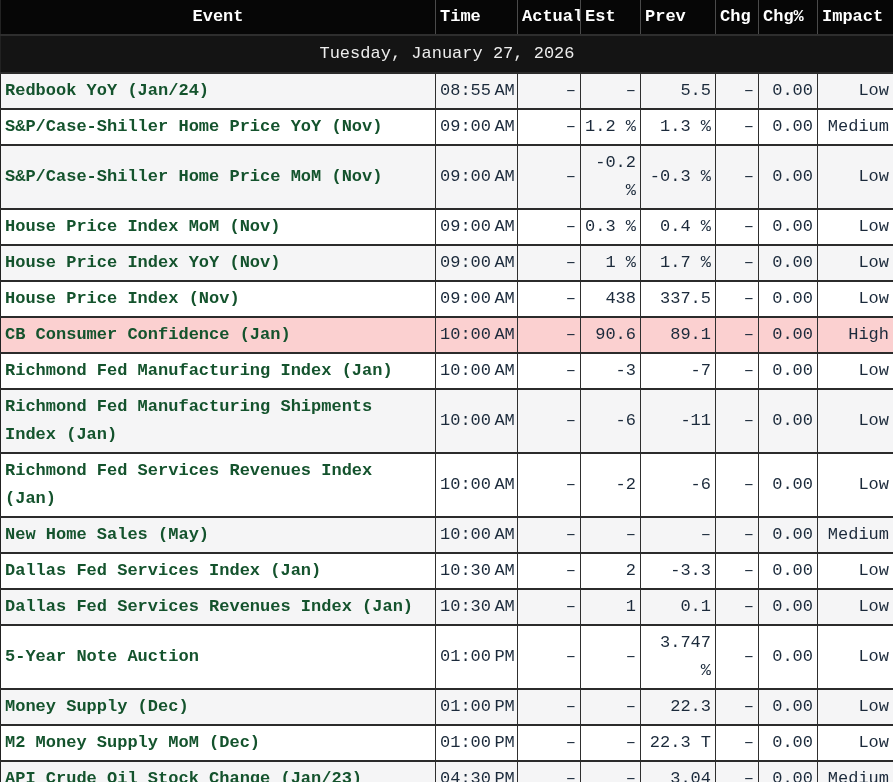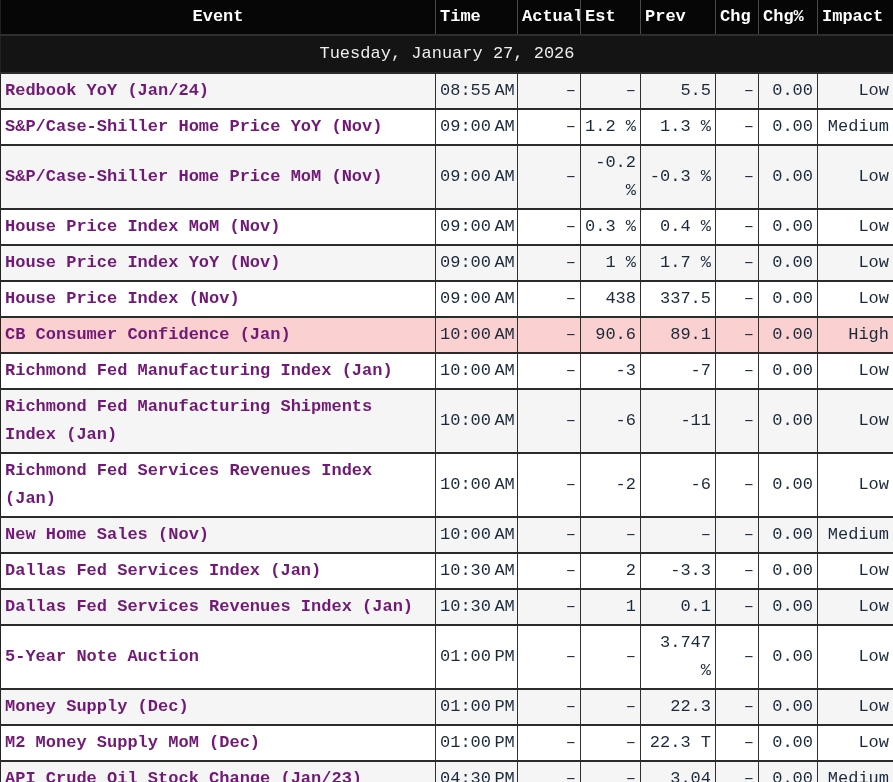--- a/index.html
+++ b/index.html
@@ -62,21 +62,21 @@
     line-height: 28px;
     padding: 3px 4px;
     overflow: hidden;
   }
   tbody tr.data-row td:first-child { border-left: none; }
   tbody tr.data-row td:last-child { border-right: none; }
 
   td.c-event {
     text-align: left;
     font-weight: 700;
-    color: #701a75;
+    color: #14532d;
     padding: 3px 4px 3px 4px;
   }
   td.c-time {
     text-align: right;
     padding: 3px 2px 3px 3px;
     white-space: nowrap;
   }
   td.c-actual, td.c-est, td.c-prev, td.c-chg, td.c-chgpct {
     text-align: right;
     padding: 3px 6px 3px 2px;
@@ -212,21 +212,21 @@
         <td class="c-event">Richmond Fed Services Revenues Index (Jan)</td>
         <td class="c-time">10:00 AM</td>
         <td class="c-actual">–</td>
         <td class="c-est">-2</td>
         <td class="c-prev">-6</td>
         <td class="c-chg">–</td>
         <td class="c-chgpct">0.00</td>
         <td class="c-impact">Low</td>
       </tr>
       <tr class="data-row alt">
-        <td class="c-event">New Home Sales (Nov)</td>
+        <td class="c-event">New Home Sales (May)</td>
         <td class="c-time">10:00 AM</td>
         <td class="c-actual">–</td>
         <td class="c-est">–</td>
         <td class="c-prev">–</td>
         <td class="c-chg">–</td>
         <td class="c-chgpct">0.00</td>
         <td class="c-impact">Medium</td>
       </tr>
       <tr class="data-row">
         <td class="c-event">Dallas Fed Services Index (Jan)</td>

